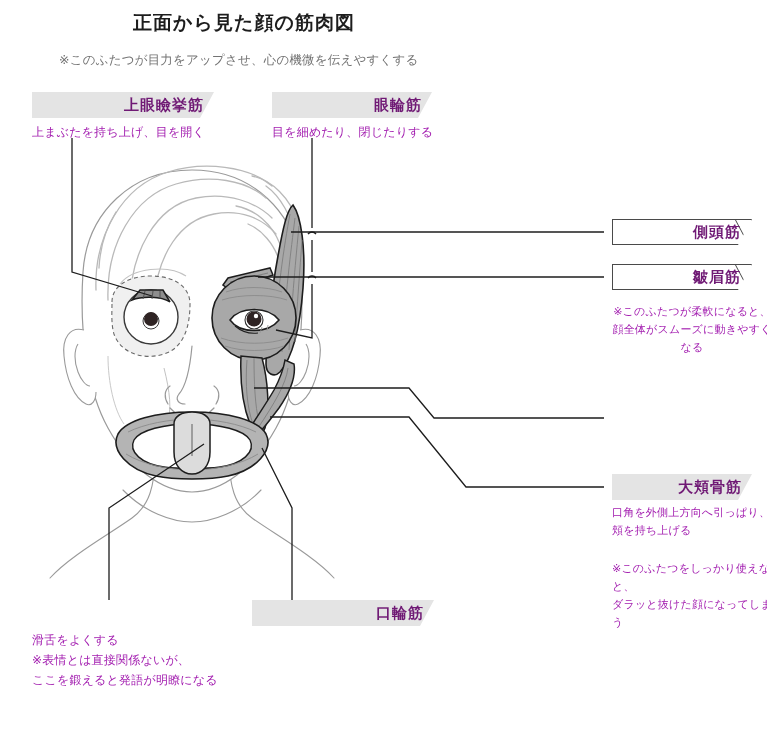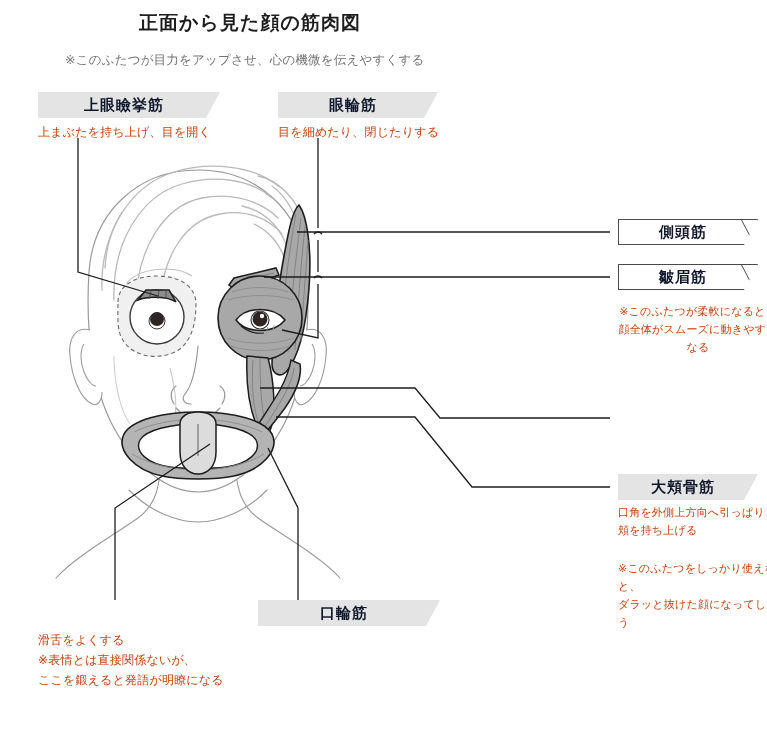--- a/index.html
+++ b/index.html
@@ -4,44 +4,44 @@
 <style>
   html,body{margin:0;padding:0;}
   body{
     width:767px;height:734px;
     background:#ffffff;
     font-family:"DejaVu Sans","Liberation Sans",sans-serif;
     color:#2b2b2b;
     position:relative;
     overflow:hidden;
   }
-  .page{position:absolute;left:10px;top:0;width:679px;height:734px;padding-left:32px;}
+  .page{position:absolute;left:4px;top:0;width:679px;height:734px;padding-left:32px;}
 
   
   .title{
     position:absolute;
     left:0;top:10px;width:480px;
     text-align:center;
     font-size:19px;font-weight:bold;letter-spacing:1px;
     color:#1d1d1d;
   }
   .subnote{
     position:absolute;
     left:55px;top:52px;
     font-size:12.5px;color:#737373;letter-spacing:.2px;
   }
 
   
   .chip{
     position:absolute;
     height:26px;
     box-sizing:border-box;
-    display:flex;align-items:center;justify-content:center;
+    display:flex;align-items:center;justify-content:flex-end;
     font-size:15px;font-weight:bold;letter-spacing:1px;
-    color:#0f172a;
+    color:#701a75;
     padding-right:10px;
   }
   .chip.filled{
     background:#e4e4e4;
     clip-path:polygon(0 0, 100% 0, calc(100% - 14px) 100%, 0 100%);
   }
   .chip.outlined{
     background:#ffffff;
     border:1px solid #4a4a4a;
     clip-path:polygon(0 0, 100% 0, calc(100% - 14px) 100%, 0 100%);
@@ -52,21 +52,21 @@
     right:0;top:0;
     width:15px;height:100%;
     border-left:1px solid #4a4a4a;
     transform:skewX(28deg);
     transform-origin:top left;
     background:#fff;
     z-index:-1;
   }
   .desc{
     position:absolute;
-    font-size:12px;line-height:20px;color:#c2410c;letter-spacing:.2px;
+    font-size:12px;line-height:20px;color:#a21caf;letter-spacing:.2px;
     white-space:pre-line;
   }
   .desc.small{font-size:11px;line-height:18px;}
 
   svg.art{position:absolute;left:0;top:0;}
 </style>
 </head>
 <body>
 
 <div class="page">

